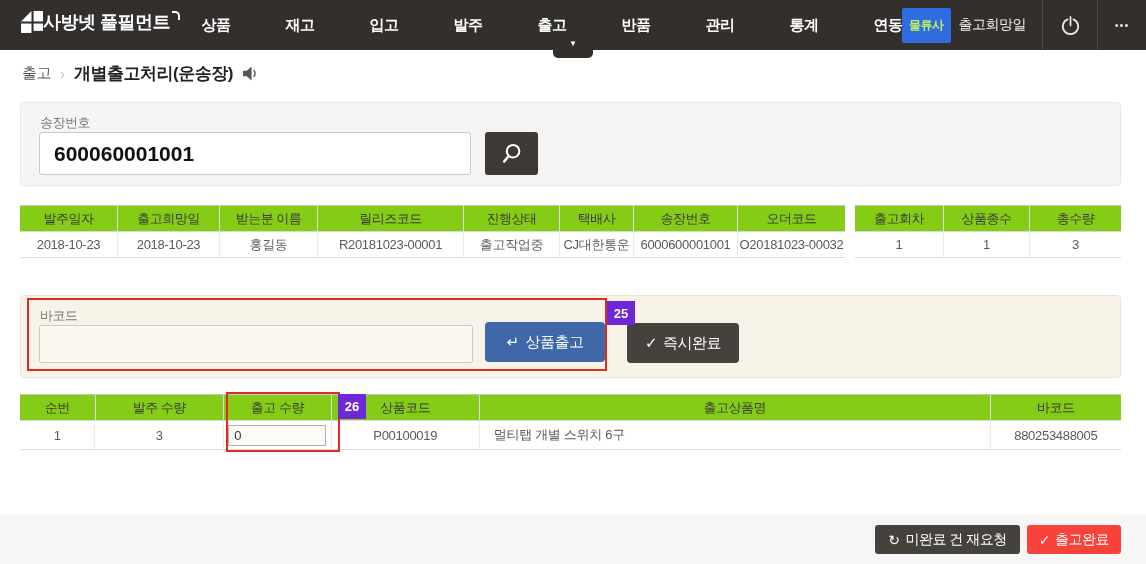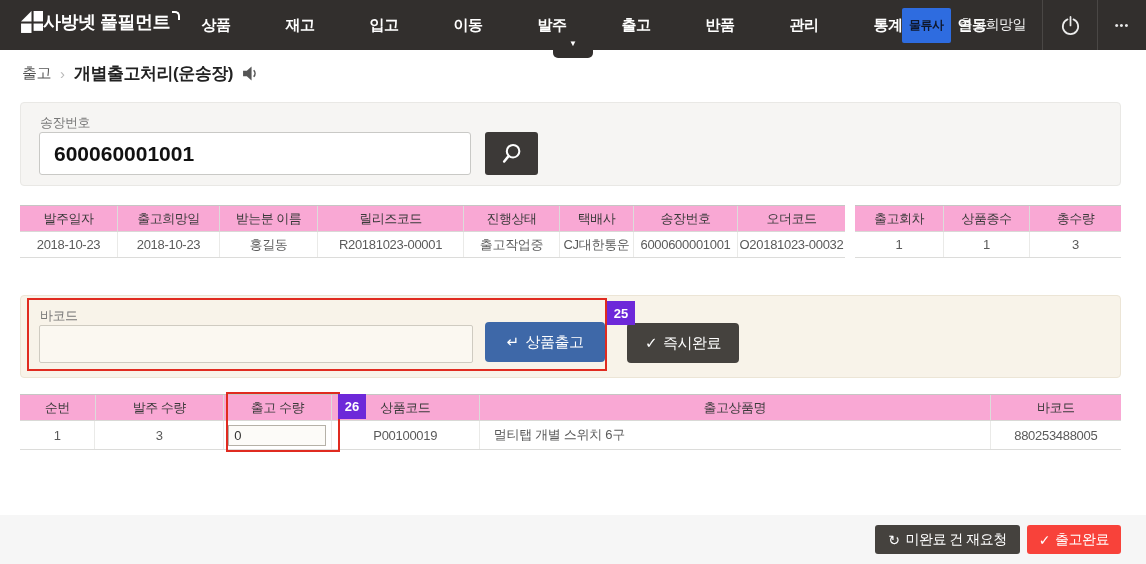--- a/index.html
+++ b/index.html
@@ -10,40 +10,40 @@
   
   .nav { position:absolute; top:0; left:0; width:1146px; height:50px; background:#322f2d; }
   .brand { position:absolute; left:20px; top:0; height:44px; display:flex; align-items:center; cursor:pointer; }
   .brand-text { color:#fff; font-size:18px; font-weight:700; letter-spacing:-0.5px; }
   .brand-sup { display:inline-block; width:8px; height:9px; border:2px solid #fff; border-left:none; border-bottom:none; border-radius:0 5px 0 0; margin-left:2px; transform:translateY(-7px); }
   .menu { position:absolute; left:186px; top:0; height:50px; display:flex;gap:24px; }
   .menu-item { width:60px; height:50px; display:flex; align-items:center; justify-content:center; color:#fff; font-size:15px; font-weight:600; cursor:pointer; letter-spacing:-0.5px; }
   .nav-tab { position:absolute; left:553px; top:50px; width:40px; height:8px; background:#322f2d; border-radius:0 0 5px 5px; }
   .nav-tab .caret { position:absolute; left:50%; top:-11px; transform:translateX(-50%); font-size:8px; color:#fff; }
   .nav-right { position:absolute; right:0; top:0; height:50px; display:flex; align-items:center; }
-  .user-badge { background:#2e6ce0; color:#0f172a; font-size:12px; font-weight:700; padding:9px 7px; border-radius:2px; letter-spacing:-0.5px; }
+  .user-badge { background:#2e6ce0; color:#bef264; font-size:12px; font-weight:700; padding:9px 7px; border-radius:2px; letter-spacing:-0.5px; }
   .user-name { color:#f2f2f2; font-size:14px; margin:0 16px 0 8px; letter-spacing:-0.5px; }
   .nav-divider { width:1px; height:50px; background:#4a4745; }
   .icon-btn { width:54px; height:50px; display:flex; align-items:center; justify-content:center; background:none; border:none; cursor:pointer; }
   .more-btn { width:48px; height:50px; display:flex; align-items:center; justify-content:center; background:none; border:none; color:#e8e8e8; font-size:11px; letter-spacing:1px; cursor:pointer; }
 
   
   .breadcrumb { position:absolute; top:50px; left:22px; height:46px; display:flex; align-items:center; gap:9px; }
   .bc-section { color:#555; font-size:15px; cursor:pointer; letter-spacing:-0.5px; }
   .bc-sep { color:#b9b9b9; font-size:15px; }
   .bc-page { color:#222; font-size:17px; font-weight:700; letter-spacing:-0.5px; }
 
   
   .search-panel { position:absolute; top:102px; left:20px; width:1101px; height:84px; background:#f6f5f3; border:1px solid #e9e8e5; border-radius:4px; }
   .field-label { position:absolute; left:19px; top:11px; font-size:13px; color:#777; letter-spacing:-0.5px; }
   .search-input { position:absolute; left:18px; top:29px; width:432px; height:43px; border:1px solid #c9c9c6; border-radius:3px; background:#fff; font-family:inherit; font-size:21px; font-weight:700; color:#111; padding:0 14px; }
   .search-btn { position:absolute; left:464px; top:29px; width:53px; height:43px; background:#3c3937; border:none; border-radius:3px; cursor:pointer; display:flex; align-items:center; justify-content:center; }
 
   
-  .t-head { display:flex; background:#f9a8d4; border-top:1px solid #c6c6c4; border-bottom:1px solid #d9d9d6; height:27px; }
+  .t-head { display:flex; background:#84cc16; border-top:1px solid #c6c6c4; border-bottom:1px solid #d9d9d6; height:27px; }
   .t-row  { display:flex; background:#fff; border-bottom:1px solid #dcdcda; height:26px; }
   .t-hcell { display:flex; align-items:center; justify-content:center; font-size:13px; color:#3a3a3a; border-right:1px solid #dcdcda; letter-spacing:-0.5px; }
   .t-cell  { display:flex; align-items:center; justify-content:center; font-size:13px; color:#5a5a5a; border-right:1px solid #eaeae8; letter-spacing:-0.3px; }
   .t-hcell:last-child, .t-cell:last-child { border-right:none; }
 
   .order-tables { position:absolute; top:205px; left:20px; width:1101px; display:flex; gap:10px; }
   .order-table { width:825px; }
   .summary-table { width:266px; }
   .ot-c0{width:98px}.ot-c1{width:102px}.ot-c2{width:98px}.ot-c3{width:146px}.ot-c4{width:96px}.ot-c5{width:74px}.ot-c6{width:104px}.ot-c7{width:107px}
   .st-c0{width:89px}.st-c1{width:86px}.st-c2{width:91px}
@@ -88,21 +88,20 @@
         <rect x="13" y="12" width="9" height="7" fill="#fff"></rect>
       </svg>
       <span class="brand-text">사방넷 풀필먼트</span>
       <span class="brand-sup"></span>
     </div>
 
     <nav class="menu">
       <div class="menu-item">상품</div>
       <div class="menu-item">재고</div>
       <div class="menu-item">입고</div>
-      <div class="menu-item">이동</div>
       <div class="menu-item">발주</div>
       <div class="menu-item">출고</div>
       <div class="menu-item">반품</div>
       <div class="menu-item">관리</div>
       <div class="menu-item">통계</div>
       <div class="menu-item">연동</div>
     </nav>
 
     <div class="nav-tab">
       <span class="caret">▼</span>

